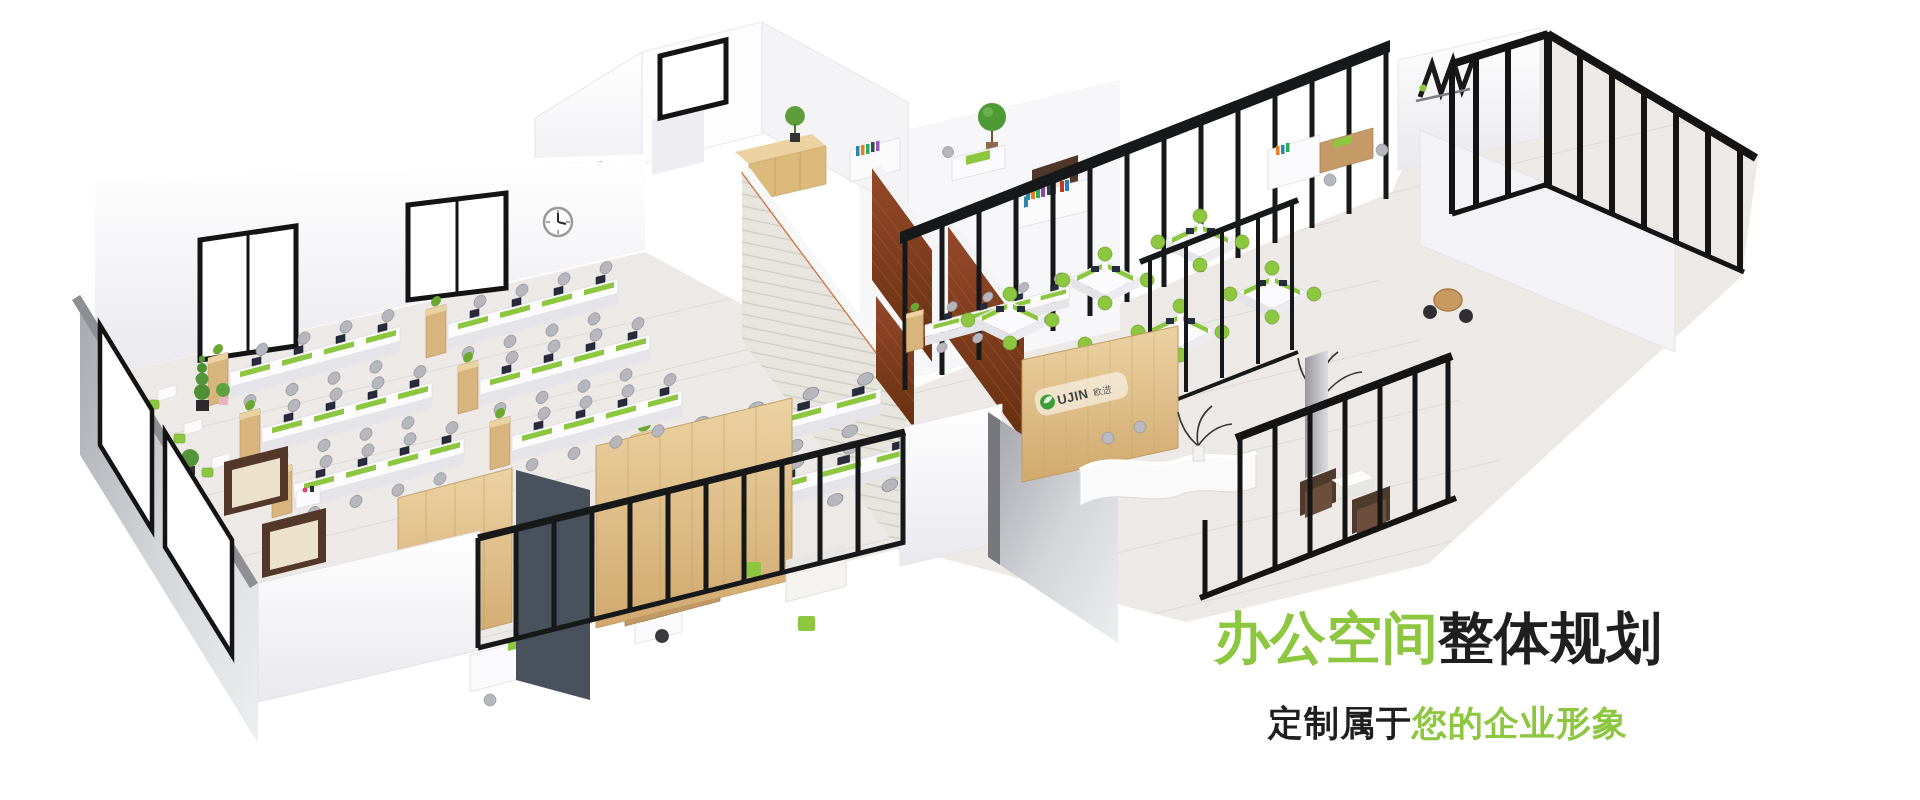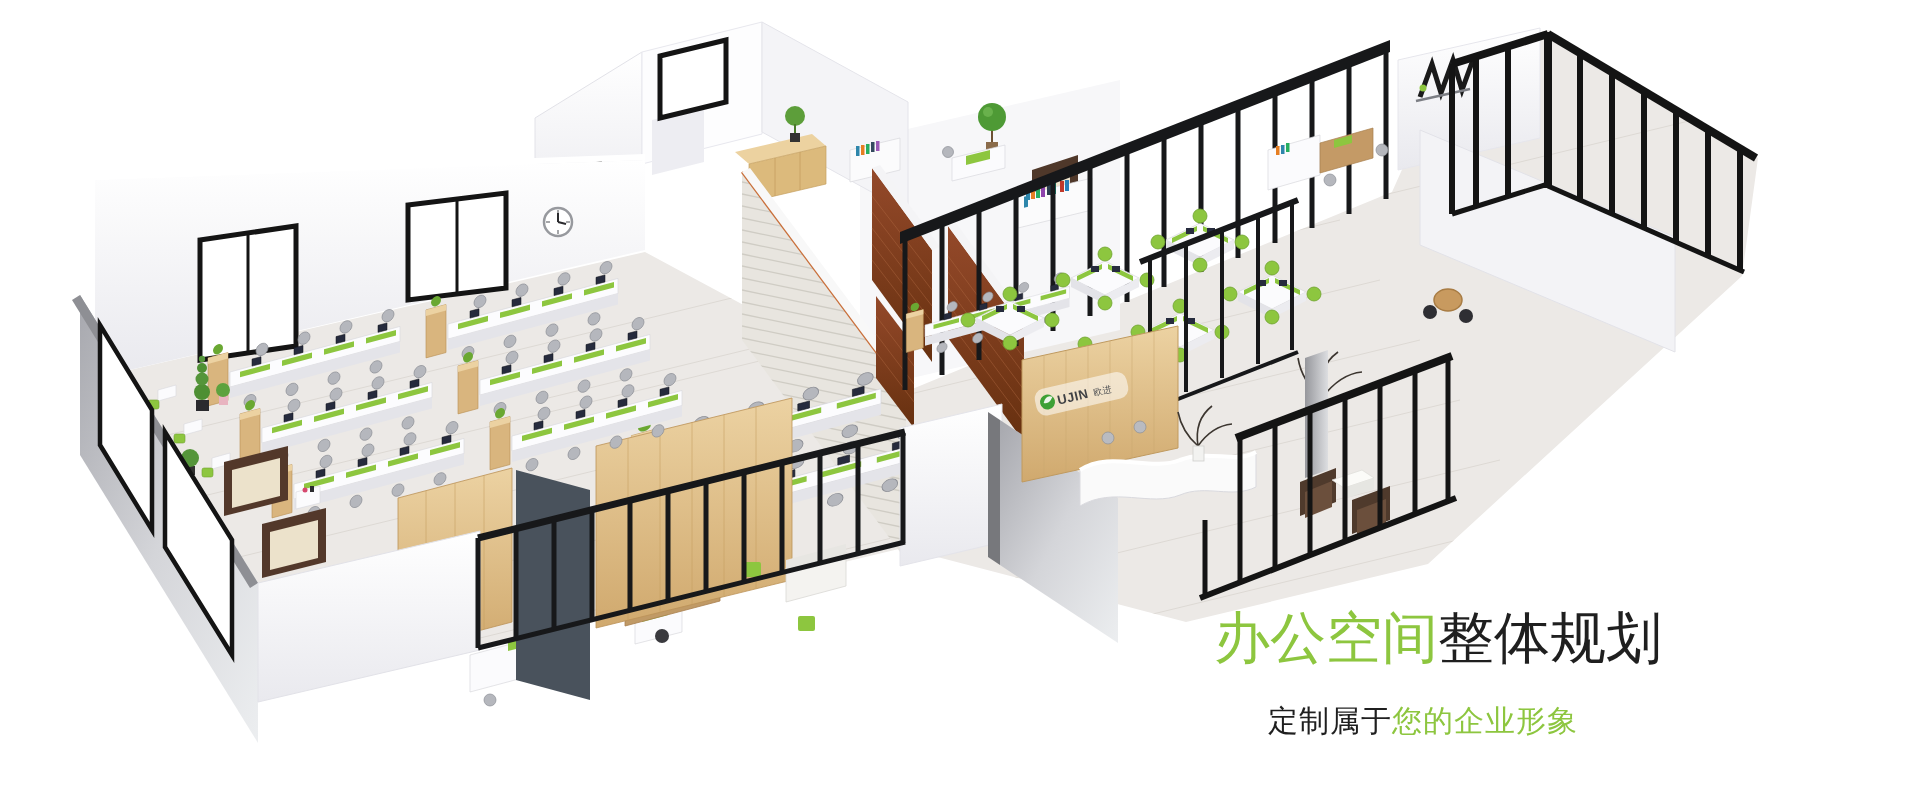--- a/index.html
+++ b/index.html
@@ -4,24 +4,24 @@
 <style>
   html,body{margin:0;padding:0;background:#fff;}
   .stage{position:relative;width:1920px;height:800px;overflow:hidden;background:#fff;
          font-family:"Liberation Sans","DejaVu Sans",sans-serif;}
   .scene-svg{position:absolute;left:0;top:0;}
   
   .accent{fill:var(--accent-green,#8dc63f);}
   .frame{fill:var(--frame-black,#17181a);}
   .headline{position:absolute;white-space:nowrap;
             font-family:"Liberation Serif","DejaVu Serif",serif;
-            color:var(--headline-black,#1f1f1f);line-height:1;}
+            color:var(--headline-black,#1f1f1f);line-height:1;font-weight:bold;}
   .headline .hl{color:var(--accent-green,#8dc63f);}
   #headline-1{left:1214px;top:610px;font-size:56px;letter-spacing:0px;}
-  #headline-2{left:1268px;top:706px;font-size:30px;letter-spacing:1px;}
+  #headline-2{left:1268px;top:706px;font-size:35px;letter-spacing:1px;}
   .logo-letters{font-family:"Liberation Sans","DejaVu Sans",sans-serif;font-weight:bold;}
 </style>
 </head>
 <body>
 
 <div class="stage">
 
 <svg class="scene-svg" width="1920" height="800" viewBox="0 0 1920 800">
   <defs>
     <linearGradient id="gWallGray" x1="0" y1="0" x2="1" y2="1">

